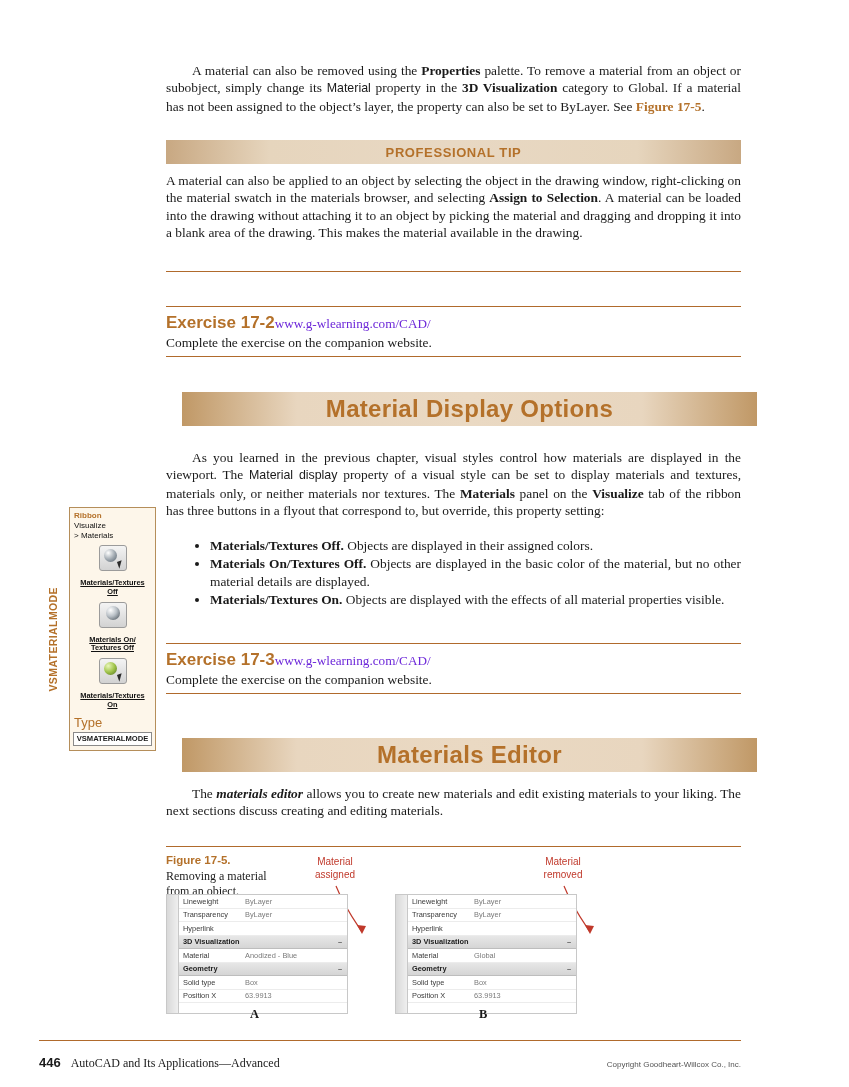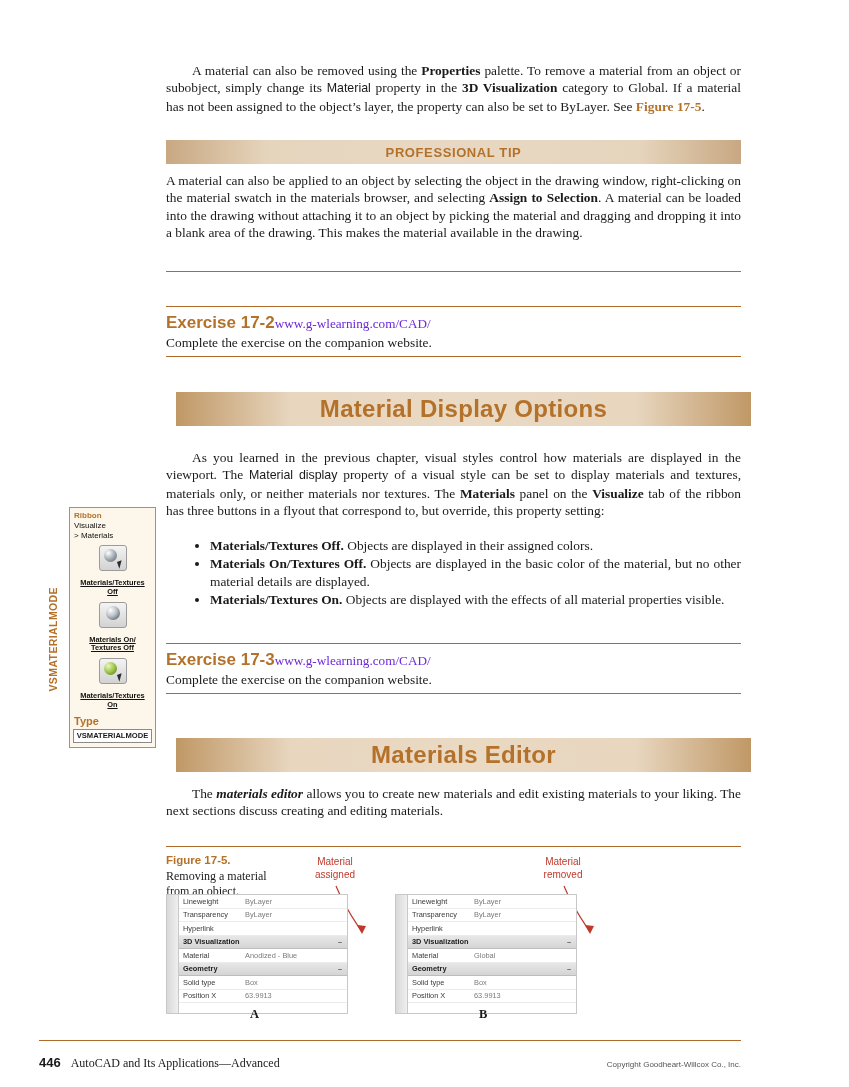--- a/index.html
+++ b/index.html
@@ -95,21 +95,21 @@
     margin-bottom: 5px;
   }
   .exercise .ex-rule-bot { border-top: 1.6px solid #b06a2c; }
 
   #exercise-17-2 { top: 306px; }
   #exercise-17-3 { top: 643px; }
 
   
   .section-banner {
     position: absolute;
-    left: 176px;
+    left: 182px;
     width: 575px;
     height: 34px;
     background: linear-gradient(to right, #c09866 0%, #e8d6bf 20%, #ead9c3 50%, #e8d6bf 80%, #c09866 100%);
     display: flex;
     align-items: center;
     justify-content: center;
   }
   .section-banner span {
     font-family: "Liberation Sans", sans-serif;
     font-weight: bold;
@@ -168,22 +168,22 @@
   #ribbon-box .rb-caption {
     font-size: 7.4px;
     font-weight: bold;
     line-height: 8.8px;
     margin: 8px 0 5px;
     color: #111;
     text-decoration: underline;
   }
   #ribbon-box .rb-type {
     color: #b4712a;
-    font-weight: bold;
-    font-size: 11px;
+    font-weight: normal;
+    font-size: 13px;
     text-align: left;
     margin-left: 1px;
     margin-top: 2px;
   }
   #ribbon-box .rb-cmd {
     border: 1px solid #8a8a8a;
     background: #ffffff;
     font-size: 7.6px;
     font-weight: bold;
     padding: 1.5px 0;

